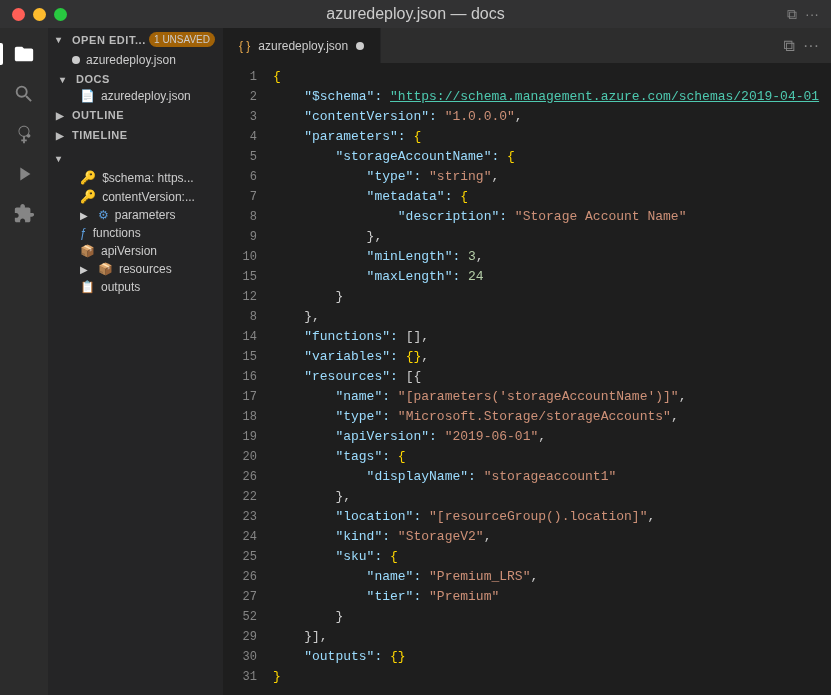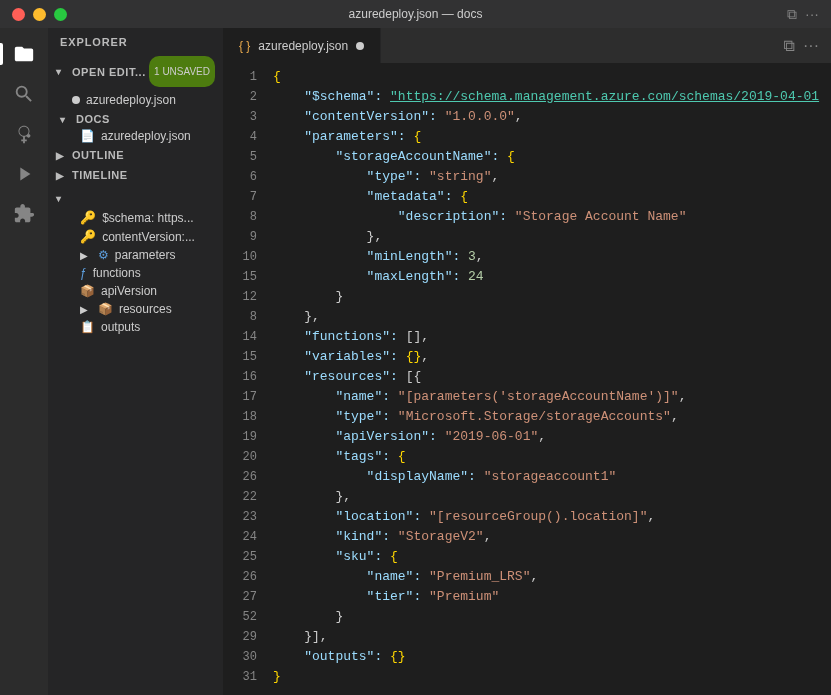--- a/index.html
+++ b/index.html
@@ -34,21 +34,21 @@
       width: 13px;
       height: 13px;
       border-radius: 50%;
       border: none;
       cursor: pointer;
     }
     .btn-close { background: #ff5f57; }
     .btn-min { background: #febc2e; }
     .btn-max { background: #28c840; }
     .titlebar-title {
-      font-size: 12px;
+      font-size: 16px;
       color: #cccccc;
     }
     .titlebar-actions {
       position: absolute;
       right: 12px;
       display: flex;
       gap: 8px;
     }
     
     .main-container {
@@ -145,24 +145,24 @@
       font-size: 11px;
       font-weight: 600;
       color: #bbbbbb;
       letter-spacing: 0.05em;
       text-transform: uppercase;
       display: flex;
       align-items: center;
       gap: 4px;
     }
     .unsaved-badge {
-      background: #4d7c0f;
+      background: #a16207;
       color: #cccccc;
       font-size: 10px;
-      padding: 10px 5px;
+      padding: 2px 5px;
       border-radius: 10px;
     }
     .file-item {
       display: flex;
       align-items: center;
       padding: 2px 8px 2px 24px;
       cursor: pointer;
       gap: 6px;
       font-size: 12px;
       color: #cccccc;
@@ -342,21 +342,20 @@
         </svg>
     </div>
     <div class="activity-icon">
       <svg viewBox="0 0 24 24">
           <path d="M20.5 11H19V7c0-1.1-.9-2-2-2h-4V3.5C13 2.12 11.88 1 10.5 1S8 2.12 8 3.5V5H4c-1.1 0-1.99.9-1.99 2v3.8H3.5c1.49 0 2.7 1.21 2.7 2.7s-1.21 2.7-2.7 2.7H2V19c0 1.1.9 2 2 2h3.8v-1.5c0-1.49 1.21-2.7 2.7-2.7 1.49 0 2.7 1.21 2.7 2.7V21H17c1.1 0 2-.9 2-2v-4h1.5c1.38 0 2.5-1.12 2.5-2.5S21.88 11 20.5 11z"></path>
         </svg>
     </div>
   </div>
 
   <div class="sidebar">
-    <div class="sidebar-header">EXPLORER</div>
 
     <div class="open-editors-header">
       <div class="open-editors-title">
         <span class="chevron">▾</span>
         <span>OPEN EDIT...</span>
       </div>
       <span class="unsaved-badge">1 UNSAVED</span>
     </div>
     <div class="file-item">
       <span class="file-dot"></span>

